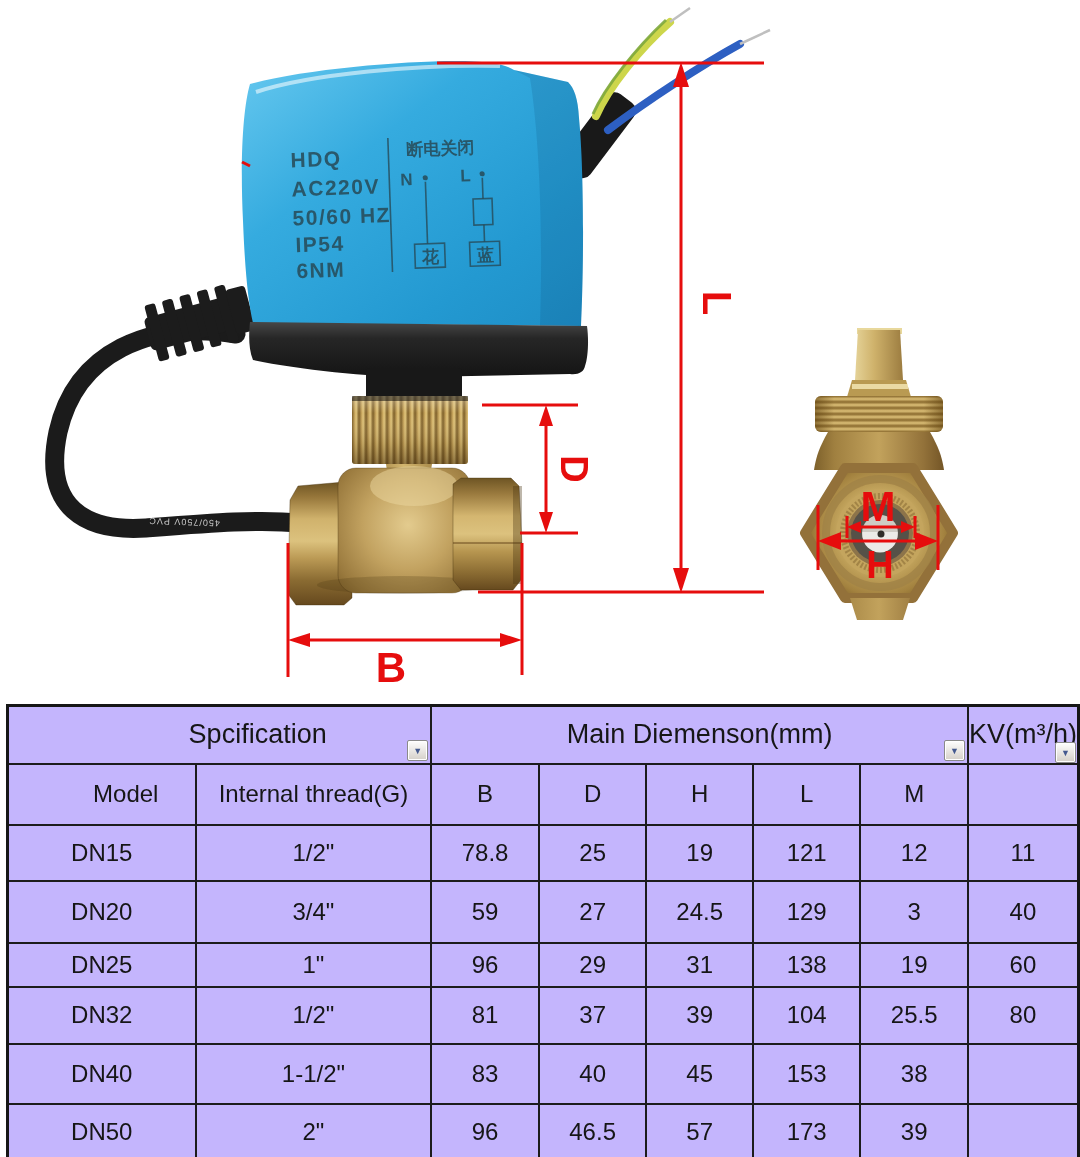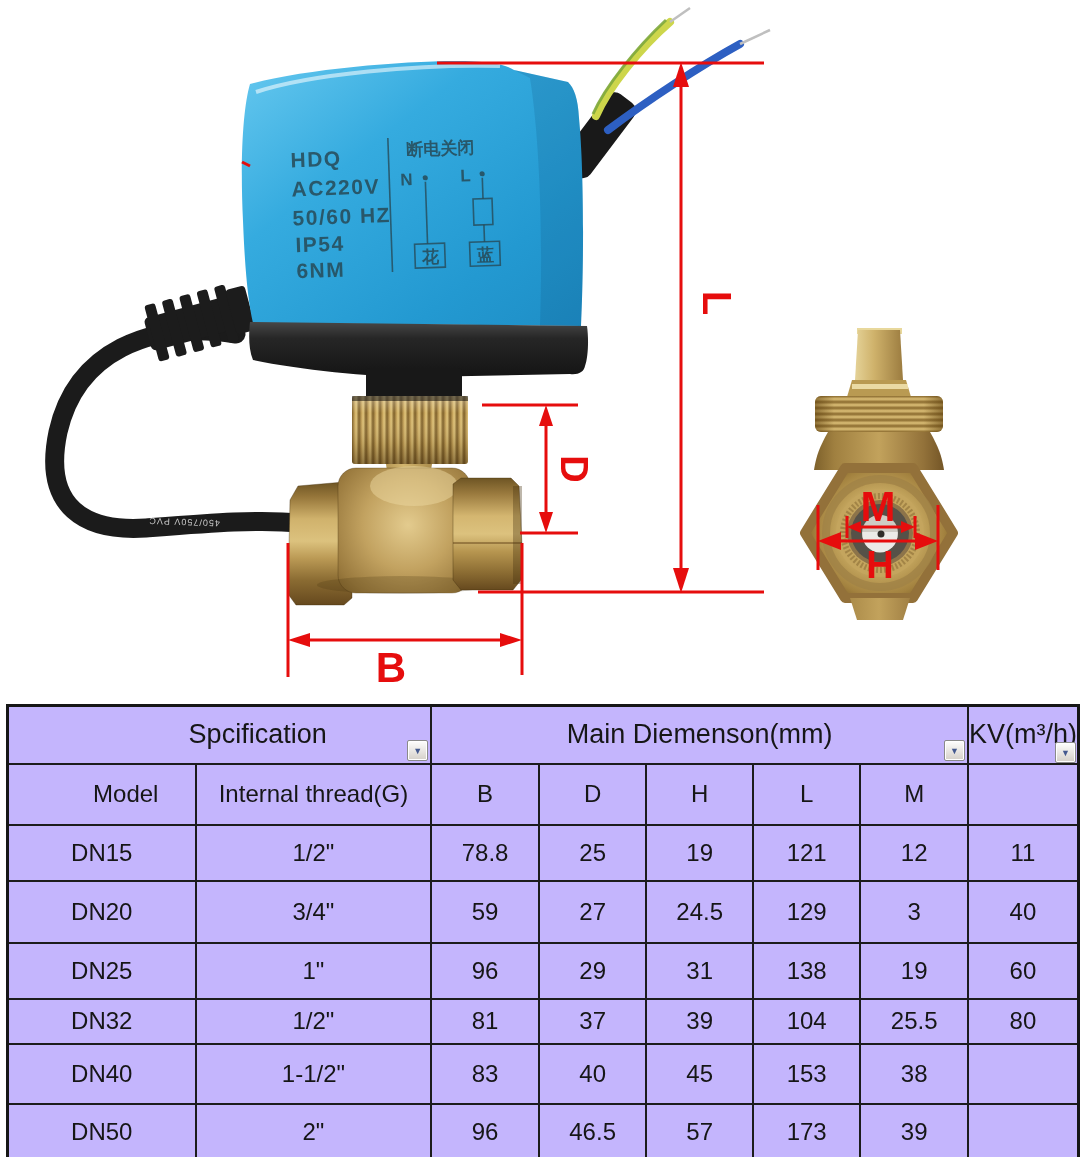--- a/index.html
+++ b/index.html
@@ -335,31 +335,31 @@
       <tr style="height:62px">
         <td>DN20</td>
         <td>3/4"</td>
         <td>59</td>
         <td>27</td>
         <td>24.5</td>
         <td>129</td>
         <td>3</td>
         <td>40</td>
       </tr>
-      <tr style="height:56px">
+      <tr style="height:44px">
         <td>DN25</td>
         <td>1"</td>
         <td>96</td>
         <td>29</td>
         <td>31</td>
         <td>138</td>
         <td>19</td>
         <td>60</td>
       </tr>
-      <tr style="height:45px">
+      <tr style="height:57px">
         <td>DN32</td>
         <td>1/2"</td>
         <td>81</td>
         <td>37</td>
         <td>39</td>
         <td>104</td>
         <td>25.5</td>
         <td>80</td>
       </tr>
       <tr style="height:60px">

